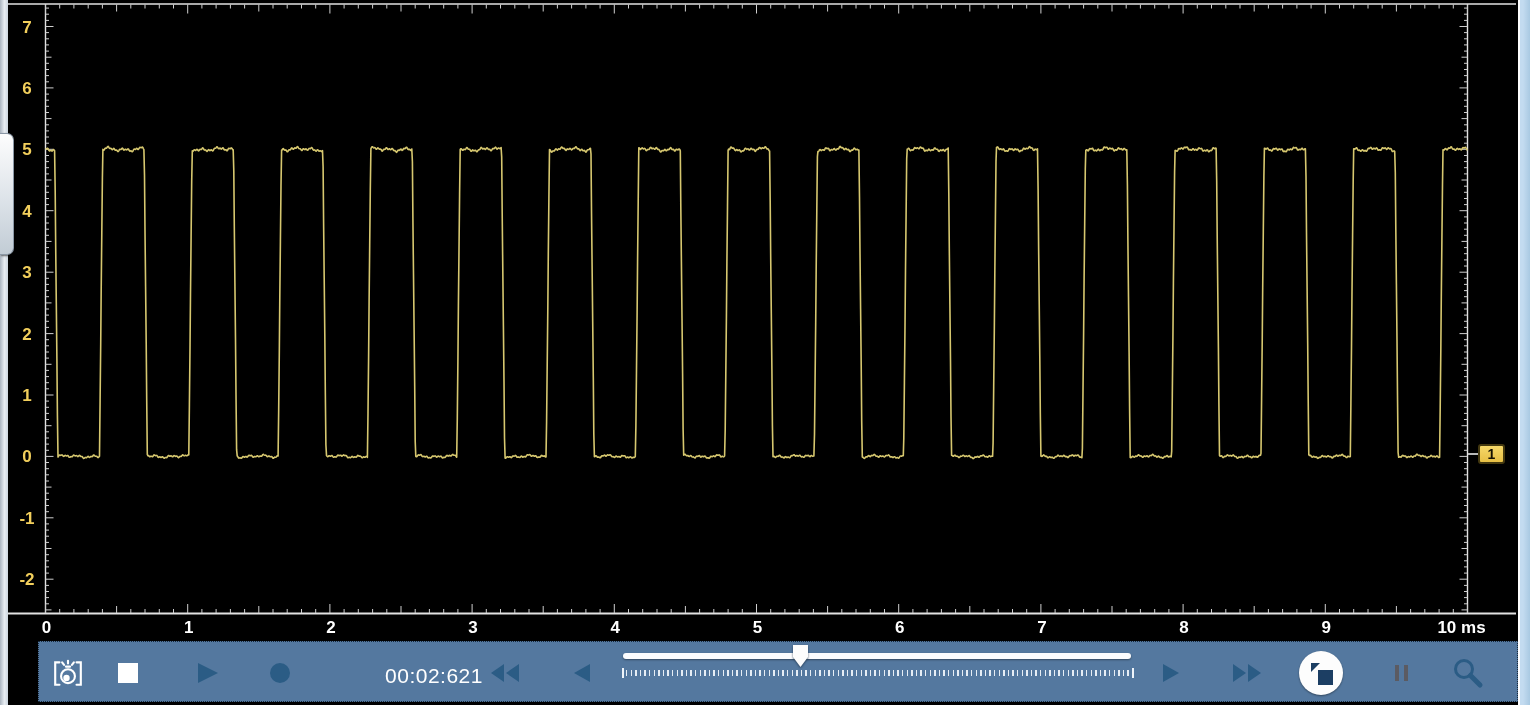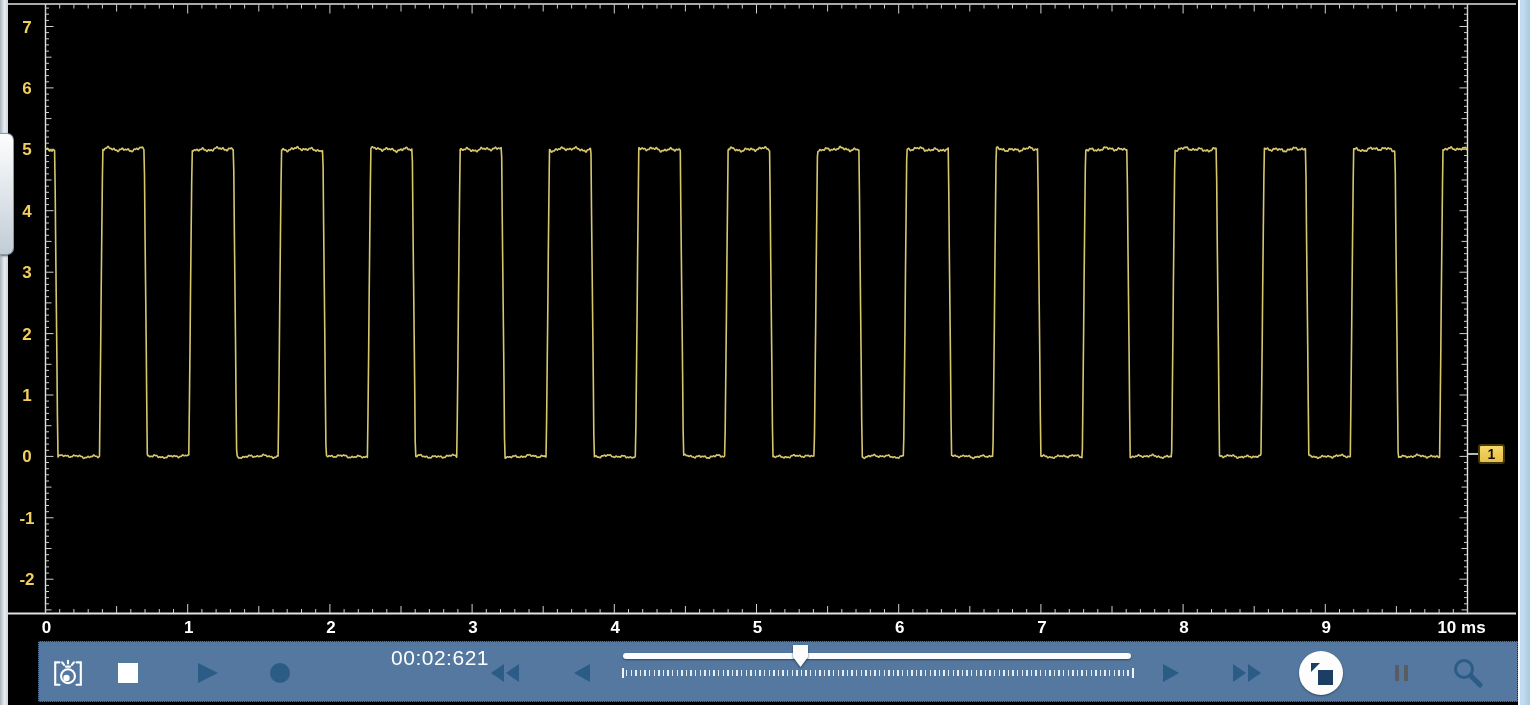--- a/index.html
+++ b/index.html
@@ -27,21 +27,21 @@
   .ch-badge { position:absolute; left:1478px; top:444px; width:27px; height:20px;
     background:linear-gradient(180deg,#f6d869,#e7bf45); border:2px solid #43380f; border-radius:3px;
     color:#140f02; font-weight:bold; font-size:14px; text-align:center; line-height:16px; z-index:5; }
 
   
   .toolbar { position:absolute; left:38px; top:641px; width:1480px; height:61px;
     background:#54789f; border:1px dotted #16293c; z-index:5; }
   .tb { position:absolute; }
   .stop-btn { left:79px; top:21px; width:20px; height:20px; background:#ffffff; }
   .record-btn { left:231px; top:21px; width:20px; height:20px; border-radius:50%; background:#2b5c85; }
-  .time-display { left:340px; top:4px; width:110px; text-align:right; color:#ffffff;
+  .time-display { left:340px; top:22px; width:110px; text-align:center; color:#ffffff;
     font-size:21px; letter-spacing:.5px; }
   .slider-track { left:584px; top:11px; width:508px; height:6px; background:#fbfcfe; border-radius:3px;
     box-shadow:0 1px 2px rgba(0,0,0,.4); }
   .slider-thumb-wrap { left:754px; top:3px; width:15px; height:22px;
     filter:drop-shadow(0 1px 1px rgba(20,40,60,.7)); }
   .slider-thumb { width:15px; height:22px; background:#fdfdfd;
     clip-path:polygon(0 0,100% 0,100% 55%,50% 100%,0 55%); }
   .tick-strip { left:587px; top:27px; width:504px; height:9px; position:absolute;
     background:repeating-linear-gradient(90deg,rgba(238,244,250,.95) 0 1.4px,transparent 1.4px 4.6px);
     background-size:100% 6px; background-position:0 1px; background-repeat:no-repeat; }

